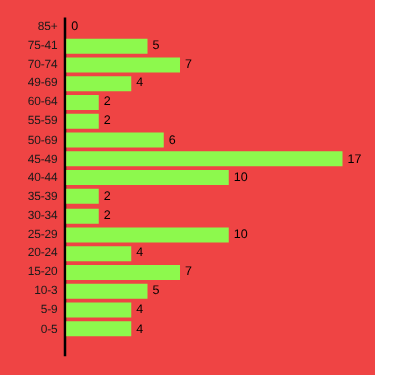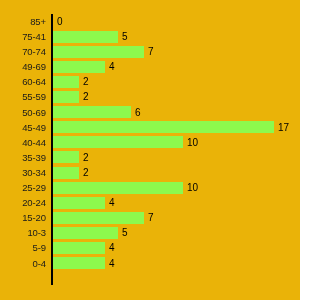--- a/index.html
+++ b/index.html
@@ -9,21 +9,21 @@
     background: #ffffff;
   }
   body {
     font-family: "Liberation Sans", sans-serif;
     -webkit-font-smoothing: antialiased;
   }
   #chart-root {
     position: relative;
     width: 300px;
     height: 300px;
-    background: #eab308;
+    background: #ef4444;
     overflow: hidden;
   }
   .plot-area {
     position: absolute;
     left: 0;
     top: 0;
     width: 300px;
     height: 300px;
   }
   .axis-line {
@@ -188,21 +188,21 @@
           <span class="val-label" style="left: 122px;">5</span>
         </div>
         <div class="row">
           <span class="cat-label">5-9</span>
           <div class="bar-wrap" style="width: 52px;">
             <span class="bar" style="background: rgb(141, 249, 77);"></span>
           </div>
           <span class="val-label" style="left: 109px;">4</span>
         </div>
         <div class="row">
-          <span class="cat-label">0-4</span>
+          <span class="cat-label">0-5</span>
           <div class="bar-wrap" style="width: 52px;">
             <span class="bar" style="background: rgb(141, 249, 77);"></span>
           </div>
           <span class="val-label" style="left: 109px;">4</span>
         </div>
       </div>
   </div>
 </div>
 
 </body></html>

